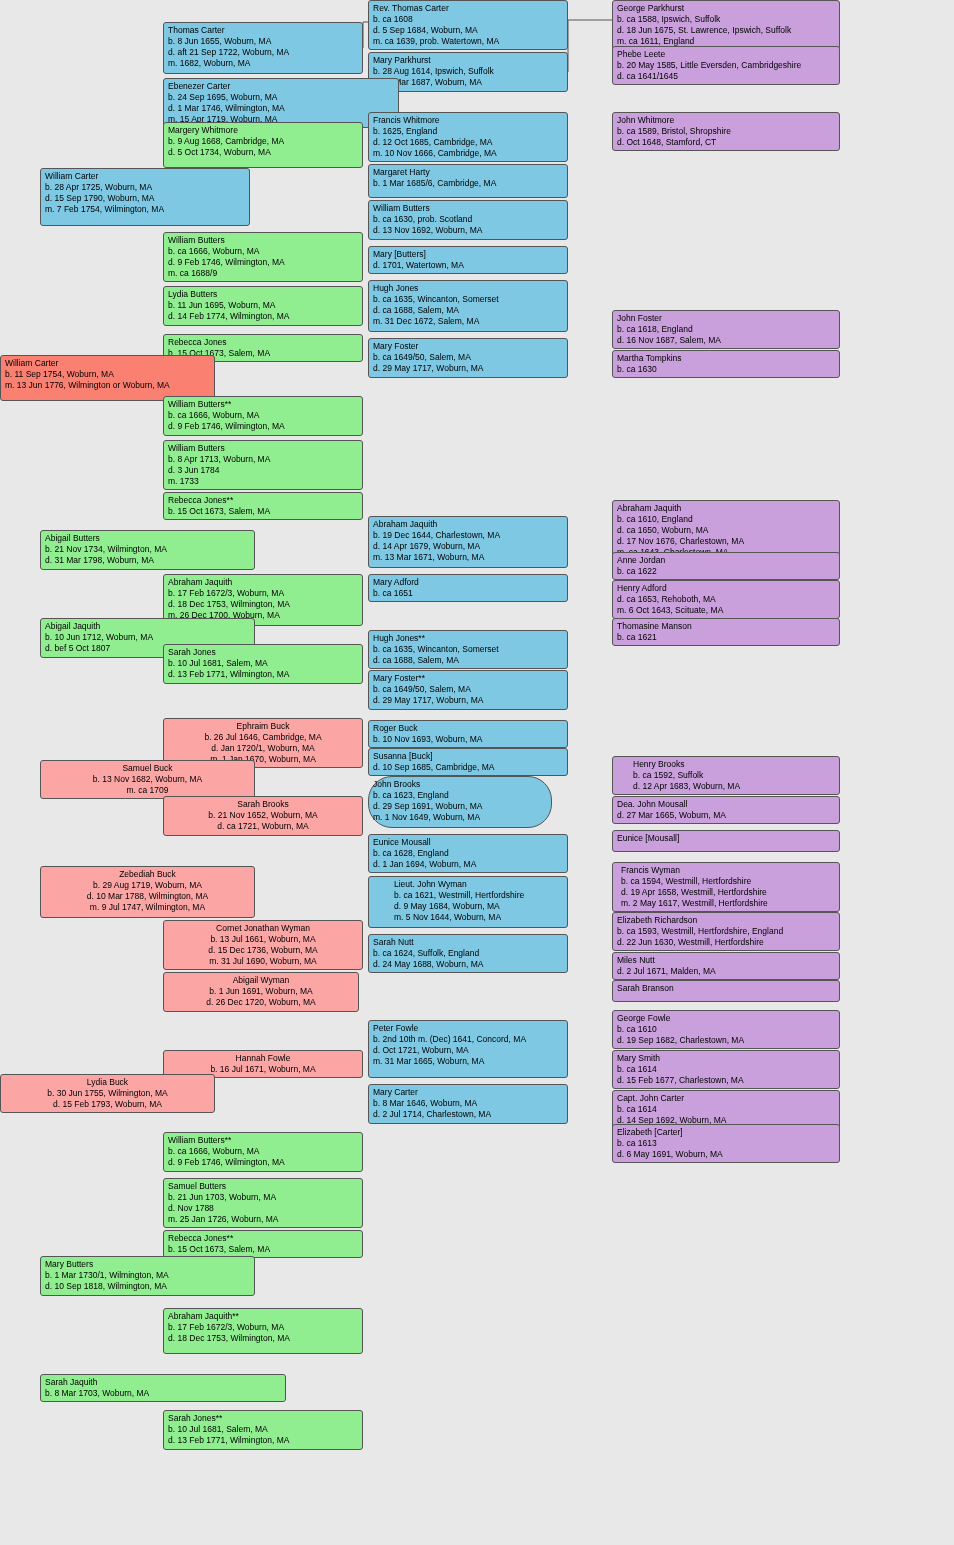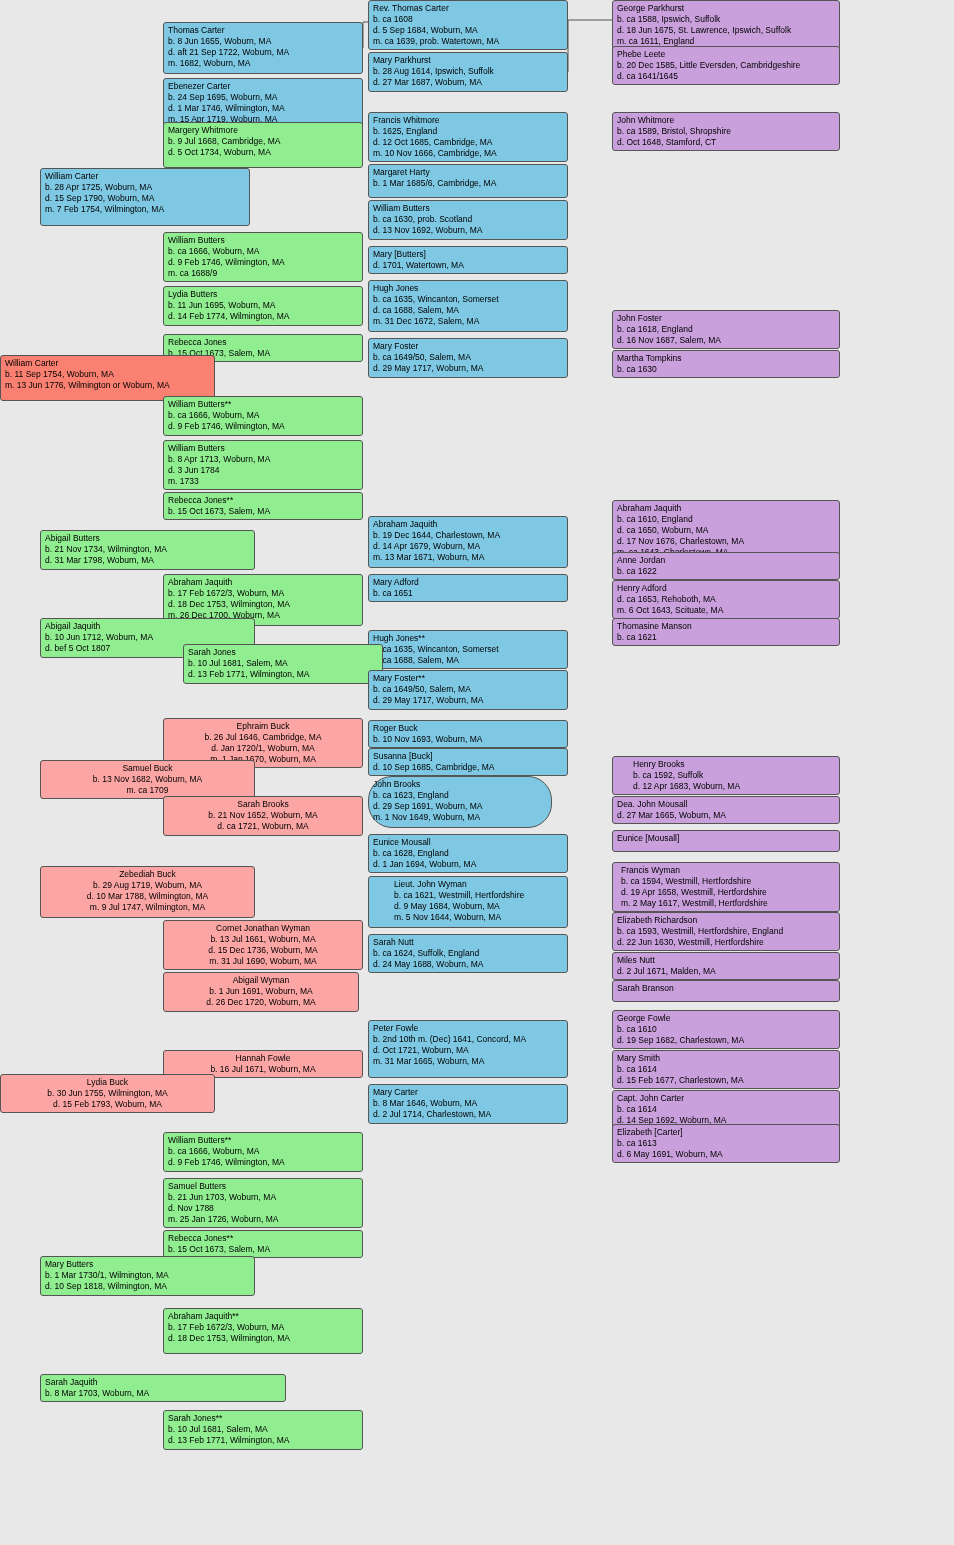--- a/index.html
+++ b/index.html
@@ -63,41 +63,41 @@
 d. 5 Sep 1684, Woburn, MA
 m. ca 1639, prob. Watertown, MA</div>
     <div class="person-box blue" style="left: 368px; top: 52px; width: 200px; min-height: 40px;">Mary Parkhurst
 b. 28 Aug 1614, Ipswich, Suffolk
 d. 27 Mar 1687, Woburn, MA</div>
     <div class="person-box purple" style="left: 612px; top: 0px; width: 228px; min-height: 40px;">George Parkhurst
 b. ca 1588, Ipswich, Suffolk
 d. 18 Jun 1675, St. Lawrence, Ipswich, Suffolk
 m. ca 1611, England</div>
     <div class="person-box purple" style="left: 612px; top: 46px; width: 228px; min-height: 34px;">Phebe Leete
-b. 20 Dec 1585, Little Eversden, Cambridgeshire
+b. 20 May 1585, Little Eversden, Cambridgeshire
 d. ca 1641/1645</div>
     <div class="person-box blue" style="left: 163px; top: 22px; width: 200px; min-height: 52px;">Thomas Carter
 b. 8 Jun 1655, Woburn, MA
 d. aft 21 Sep 1722, Woburn, MA
 m. 1682, Woburn, MA</div>
-    <div class="person-box blue" style="left: 163px; top: 78px; width: 200px; min-height: 40px;">Ebenezer Carter
+    <div class="person-box blue" style="left: 163px; top: 78px; width: 236px; min-height: 40px;">Ebenezer Carter
 b. 24 Sep 1695, Woburn, MA
 d. 1 Mar 1746, Wilmington, MA
 m. 15 Apr 1719, Woburn, MA</div>
     <div class="person-box blue" style="left: 368px; top: 112px; width: 200px; min-height: 46px;">Francis Whitmore
 b. 1625, England
 d. 12 Oct 1685, Cambridge, MA
 m. 10 Nov 1666, Cambridge, MA</div>
     <div class="person-box blue" style="left: 368px; top: 164px; width: 200px; min-height: 34px;">Margaret Harty
 b. 1 Mar 1685/6, Cambridge, MA</div>
     <div class="person-box purple" style="left: 612px; top: 112px; width: 228px; min-height: 34px;">John Whitmore
 b. ca 1589, Bristol, Shropshire
 d. Oct 1648, Stamford, CT</div>
     <div class="person-box green" style="left: 163px; top: 122px; width: 200px; min-height: 46px;">Margery Whitmore
-b. 9 Jul 1668, Cambridge, MA
+b. 9 Aug 1668, Cambridge, MA
 d. 5 Oct 1734, Woburn, MA</div>
     <div class="person-box blue" style="left: 40px; top: 168px; width: 210px; min-height: 58px;">William Carter
 b. 28 Apr 1725, Woburn, MA
 d. 15 Sep 1790, Woburn, MA
 m. 7 Feb 1754, Wilmington, MA</div>
     <div class="person-box green" style="left: 163px; top: 232px; width: 200px; min-height: 46px;">William Butters
 b. ca 1666, Woburn, MA
 d. 9 Feb 1746, Wilmington, MA
 m. ca 1688/9</div>
     <div class="person-box blue" style="left: 368px; top: 200px; width: 200px; min-height: 40px;">William Butters
@@ -158,21 +158,21 @@
     <div class="person-box green" style="left: 163px; top: 574px; width: 200px; min-height: 52px;">Abraham Jaquith
 b. 17 Feb 1672/3, Woburn, MA
 d. 18 Dec 1753, Wilmington, MA
 m. 26 Dec 1700, Woburn, MA</div>
     <div class="person-box green" style="left: 40px; top: 618px; width: 215px; min-height: 40px;">Abigail Jaquith
 b. 10 Jun 1712, Woburn, MA
 d. bef 5 Oct 1807</div>
     <div class="person-box blue" style="left: 368px; top: 630px; width: 200px; min-height: 34px;">Hugh Jones**
 b. ca 1635, Wincanton, Somerset
 d. ca 1688, Salem, MA</div>
-    <div class="person-box green" style="left: 163px; top: 644px; width: 200px; min-height: 40px; margin-left: 20px;">Sarah Jones
+    <div class="person-box green" style="left: 163px; top: 644px; width: 200px; min-height: 40px;">Sarah Jones
 b. 10 Jul 1681, Salem, MA
 d. 13 Feb 1771, Wilmington, MA</div>
     <div class="person-box blue" style="left: 368px; top: 670px; width: 200px; min-height: 40px;">Mary Foster**
 b. ca 1649/50, Salem, MA
 d. 29 May 1717, Woburn, MA</div>
     <div class="person-box blue" style="left: 368px; top: 720px; width: 200px; min-height: 22px;">Roger Buck
 b. 10 Nov 1693, Woburn, MA</div>
     <div class="person-box teal" style="left: 163px; top: 718px; width: 200px; min-height: 46px;">Ephraim Buck
 b. 26 Jul 1646, Cambridge, MA
 d. Jan 1720/1, Woburn, MA

